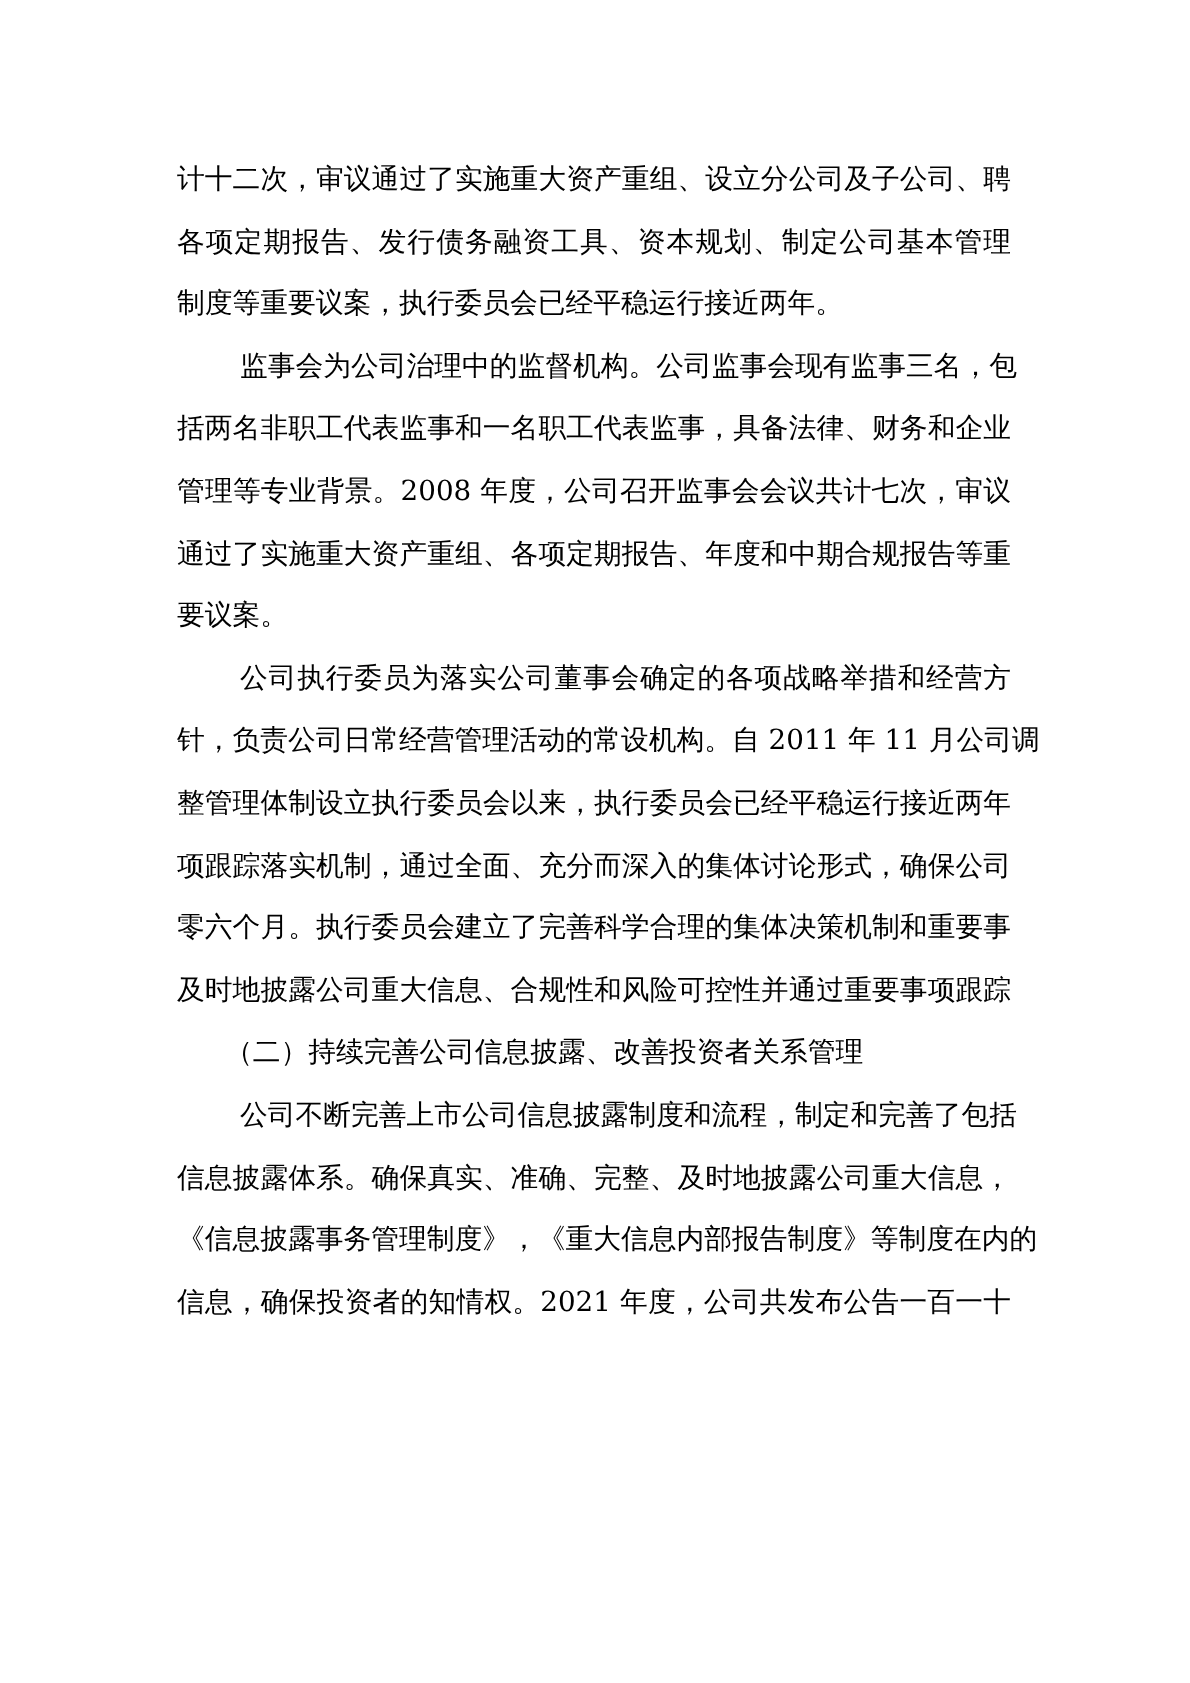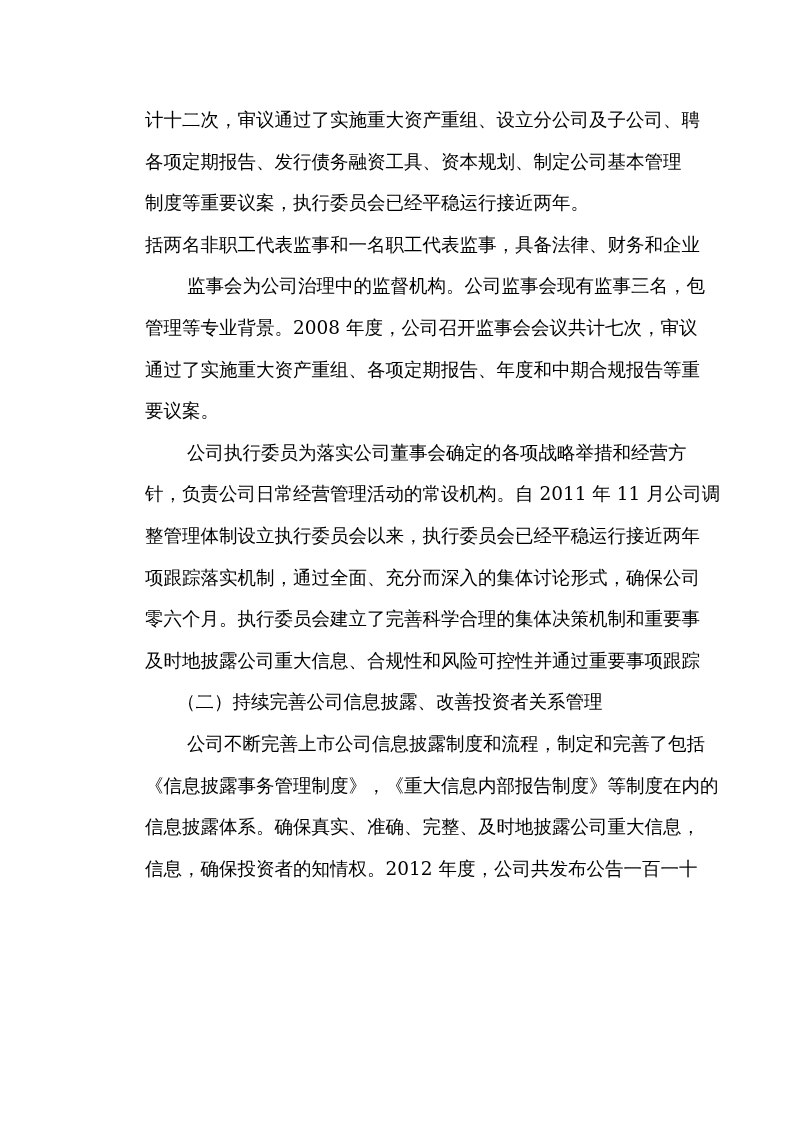--- a/index.html
+++ b/index.html
@@ -30,21 +30,20 @@
     width: 556px;
   }
   .line {
     height: 41.6px;
     line-height: 41.6px;
     font-size: 18.5px;
     white-space: nowrap;
     text-align: justify;
     text-align-last: justify;
     letter-spacing: 0;
-    margin-left: 27px;
   }
   .line.last {
     text-align-last: left;
   }
   .line.indent {
     padding-left: 42px;
   }
   .line.heading {
     padding-left: 32px;
     text-align-last: left;
@@ -56,41 +55,41 @@
 <div class="page">
   <div class="body-text">
 
     <div class="paragraph">
       <div class="line">计十二次，审议通过了实施重大资产重组、设立分公司及子公司、聘</div>
       <div class="line">各项定期报告、发行债务融资工具、资本规划、制定公司基本管理</div>
       <div class="line last">制度等重要议案，执行委员会已经平稳运行接近两年。</div>
     </div>
 
     <div class="paragraph">
+      <div class="line indent">监事会为公司治理中的监督机构。公司监事会现有监事三名，包</div>
       <div class="line">括两名非职工代表监事和一名职工代表监事，具备法律、财务和企业</div>
-      <div class="line indent">监事会为公司治理中的监督机构。公司监事会现有监事三名，包</div>
       <div class="line">管理等专业背景。2008 年度，公司召开监事会会议共计七次，审议</div>
       <div class="line">通过了实施重大资产重组、各项定期报告、年度和中期合规报告等重</div>
       <div class="line last">要议案。</div>
     </div>
 
     <div class="paragraph">
       <div class="line indent">公司执行委员为落实公司董事会确定的各项战略举措和经营方</div>
       <div class="line">针，负责公司日常经营管理活动的常设机构。自 2011 年 11 月公司调</div>
       <div class="line">整管理体制设立执行委员会以来，执行委员会已经平稳运行接近两年</div>
       <div class="line">项跟踪落实机制，通过全面、充分而深入的集体讨论形式，确保公司</div>
       <div class="line">零六个月。执行委员会建立了完善科学合理的集体决策机制和重要事</div>
       <div class="line">及时地披露公司重大信息、合规性和风险可控性并通过重要事项跟踪</div>
     </div>
 
     <div class="paragraph">
       <div class="line heading">（二）持续完善公司信息披露、改善投资者关系管理</div>
     </div>
 
     <div class="paragraph">
       <div class="line indent">公司不断完善上市公司信息披露制度和流程，制定和完善了包括</div>
+      <div class="line">信息披露体系。确保真实、准确、完整、及时地披露公司重大信息，</div>
       <div class="line">《信息披露事务管理制度》，《重大信息内部报告制度》等制度在内的</div>
-      <div class="line">信息披露体系。确保真实、准确、完整、及时地披露公司重大信息，</div>
-      <div class="line">信息，确保投资者的知情权。2012 年度，公司共发布公告一百一十</div>
+      <div class="line">信息，确保投资者的知情权。2021 年度，公司共发布公告一百一十</div>
     </div>
 
   </div>
 </div>
 
 </body></html>

